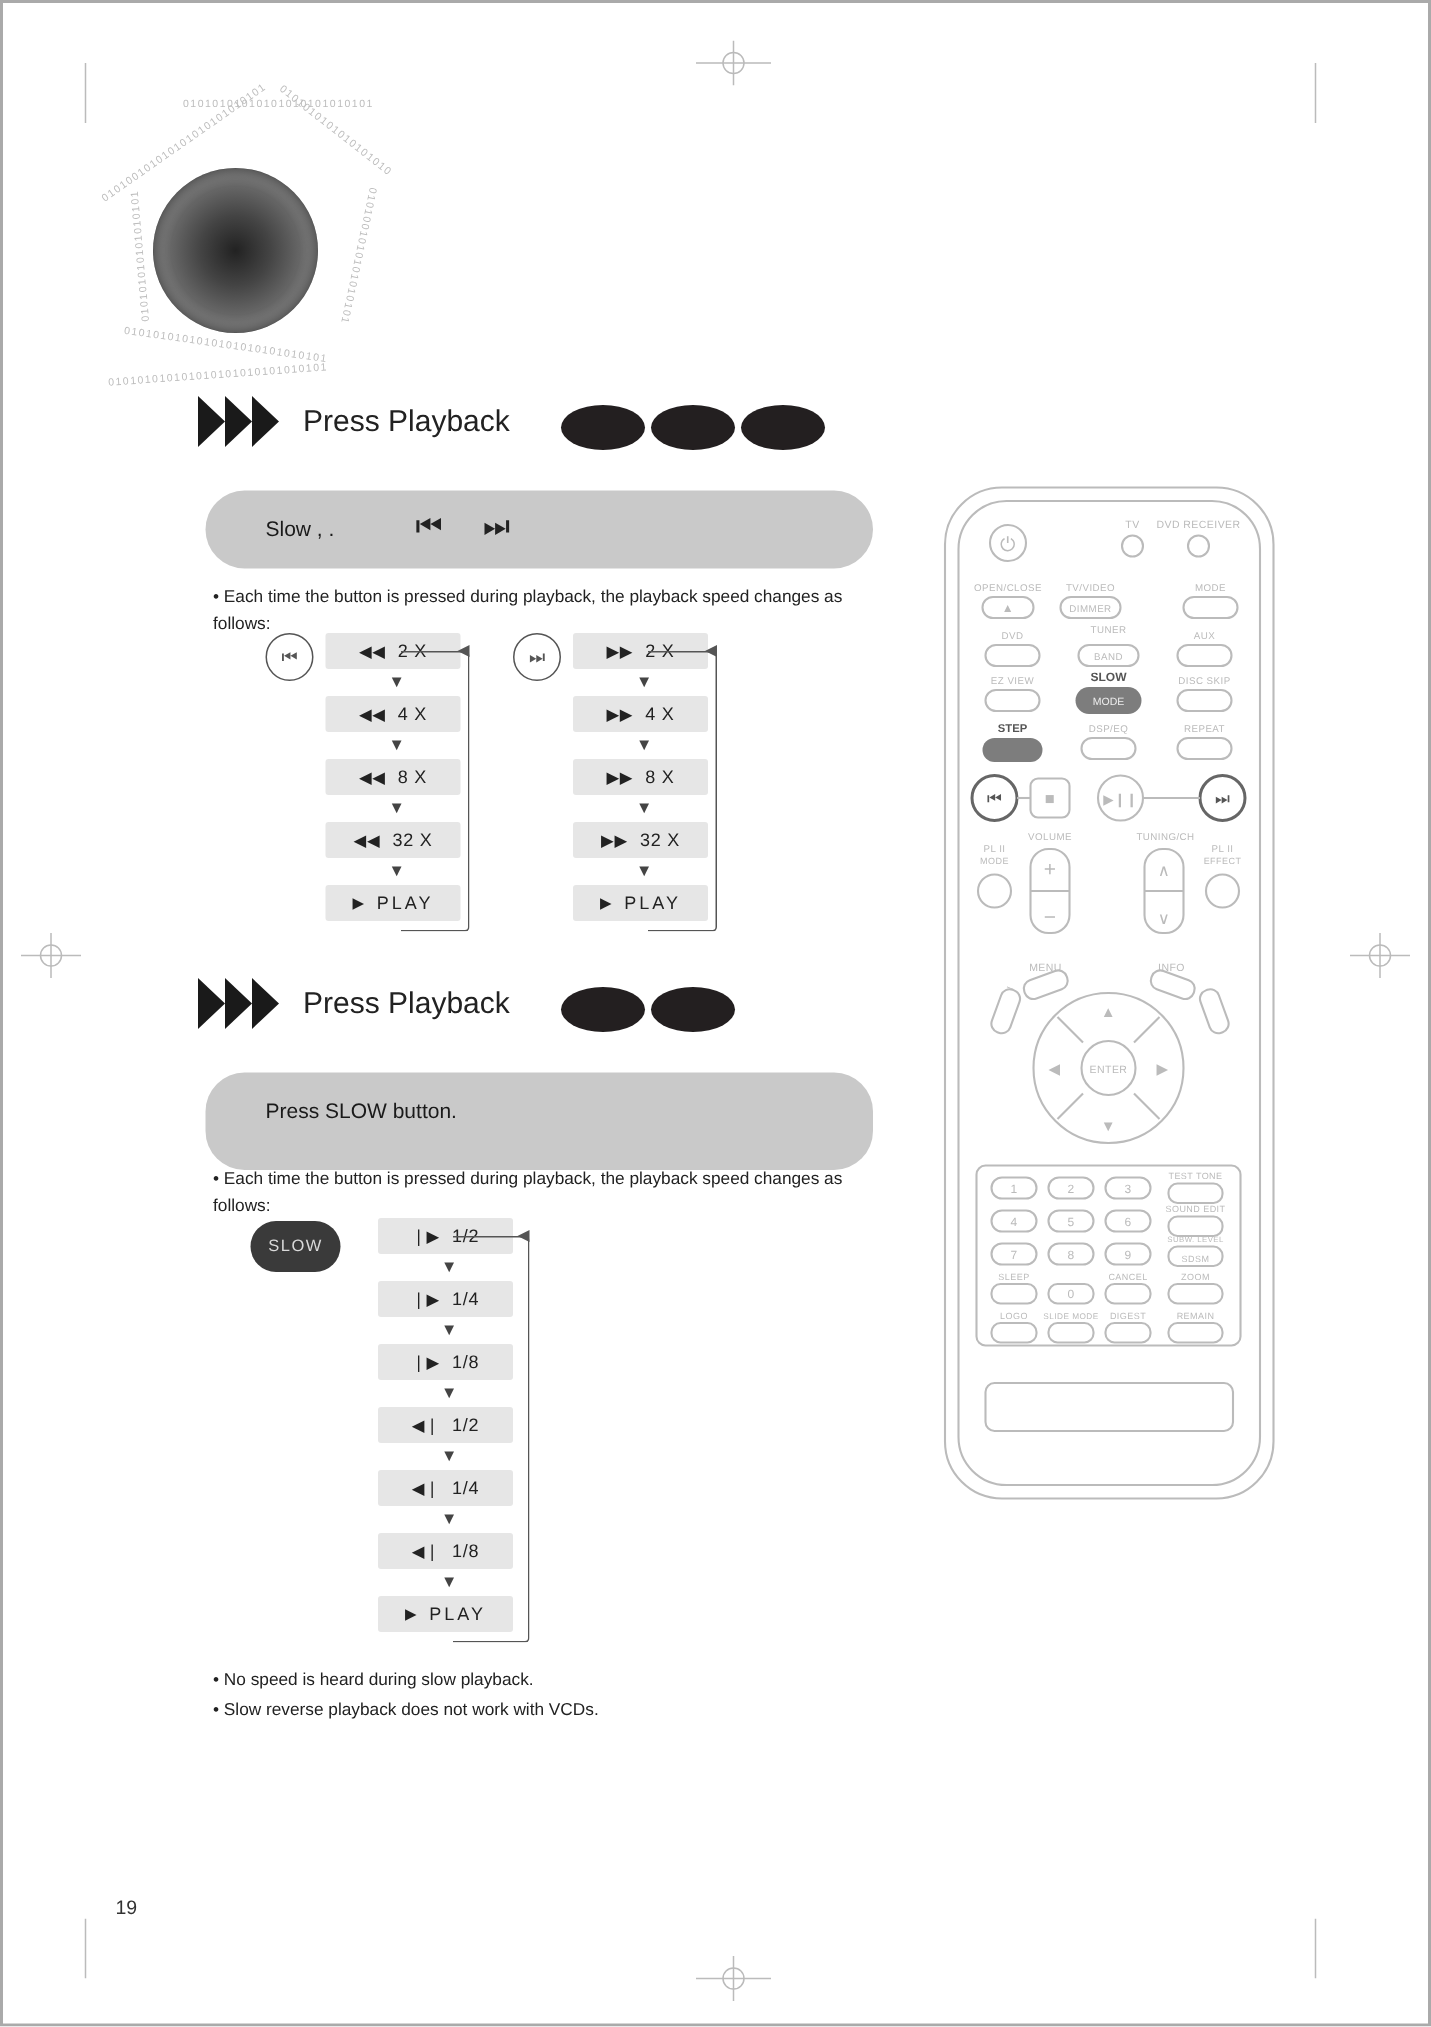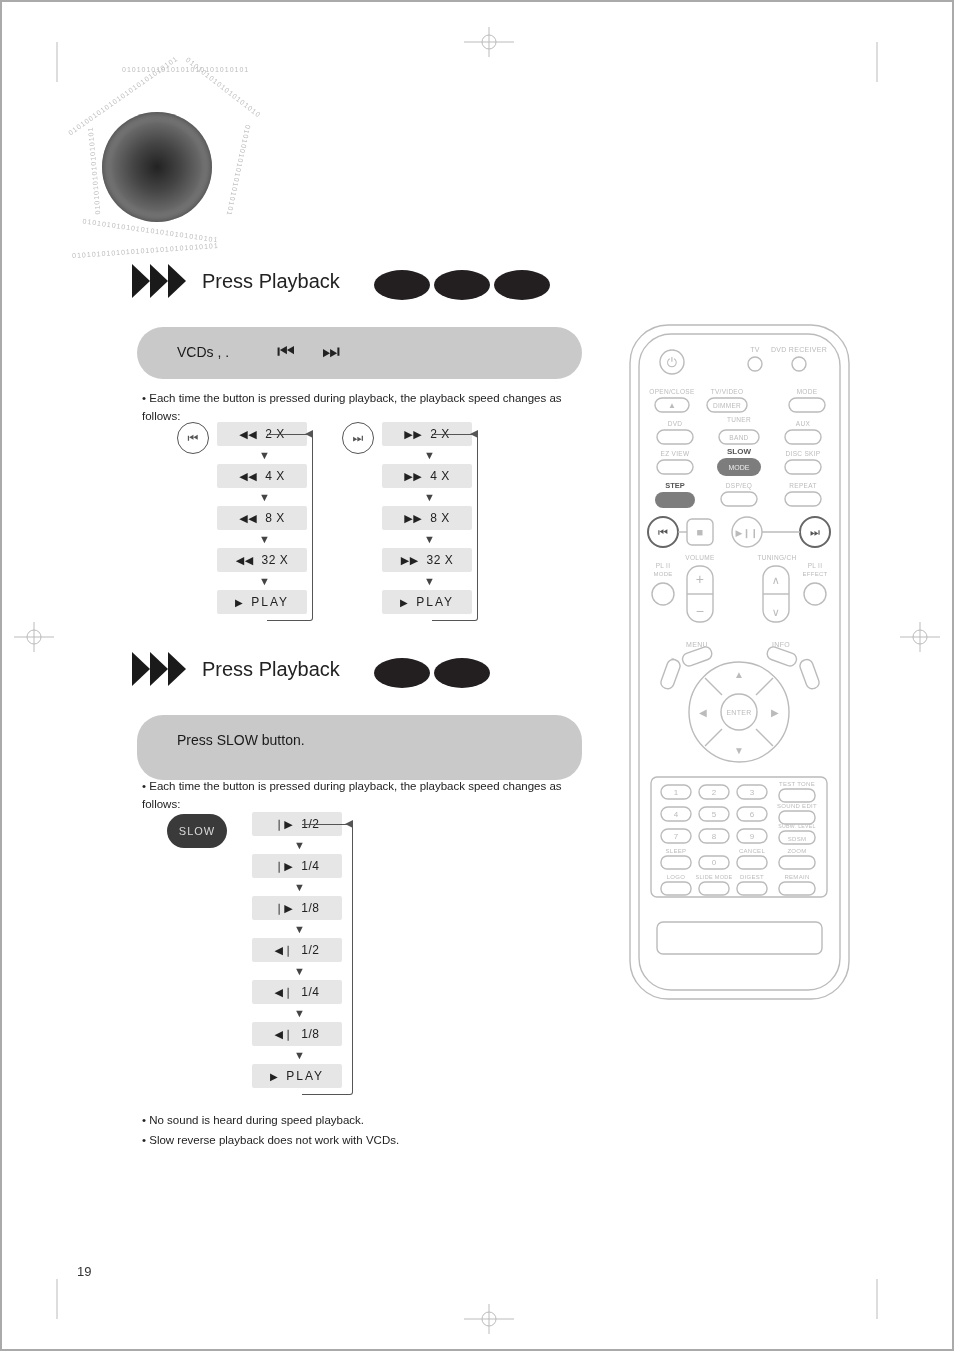--- a/index.html
+++ b/index.html
@@ -98,21 +98,21 @@
           <polygon points="36,0 54,17 36,34"></polygon>
         </g>
       </svg>
   </div>
   <div class="sec-title" style="top:268px">Press Playback</div>
   <div class="oval" style="left:372px;top:268px"></div>
   <div class="oval" style="left:432px;top:268px"></div>
   <div class="oval" style="left:492px;top:268px"></div>
 
   <div class="band" style="top:325px;height:52px">
-    <span class="bandtxt" style="left:40px;top:17px">VCDs         ,         .</span>
+    <span class="bandtxt" style="left:40px;top:17px">Slow         ,         .</span>
     <span class="transport" style="left:140px;top:13px;font-size:20px;letter-spacing:-6px">⏮</span>
     <span class="transport" style="left:185px;top:13px;font-size:20px;letter-spacing:-6px">⏭</span>
   </div>
 
   <div class="note" style="left:140px;top:388px;width:430px">• Each time the button is pressed during playback, the playback speed changes as follows:</div>
 
   <div class="circlebtn" style="left:175px;top:420px">
       <span>⏮</span>
     </div>
   <div class="circlebtn" style="left:340px;top:420px">
@@ -232,21 +232,21 @@
       </div>
     <span class="arrowDn" style="top:237px">▼</span>
     <div class="speedbox">
         <span class="play">▶</span>
         <span style="letter-spacing:2px">PLAY</span>
       </div>
     <div class="loopline" style="left:50px;top:12px;width:50px;height:269px"></div>
     <div class="arrowhead-left" style="left:93px;top:8px"></div>
   </div>
 
-  <div class="note" style="left:140px;top:1110px;width:430px">• No sound is heard during speed playback.</div>
+  <div class="note" style="left:140px;top:1110px;width:430px">• No speed is heard during slow playback.</div>
   <div class="note" style="left:140px;top:1130px;width:430px">• Slow reverse playback does not work with VCDs.</div>
 
 
   <div class="pnum">19</div>
 
   <div class="remote">
     <svg width="225" height="680" viewBox="0 0 225 680">
       <defs>
         <style>
           .st{stroke:#bbb;stroke-width:1.4;fill:none}

